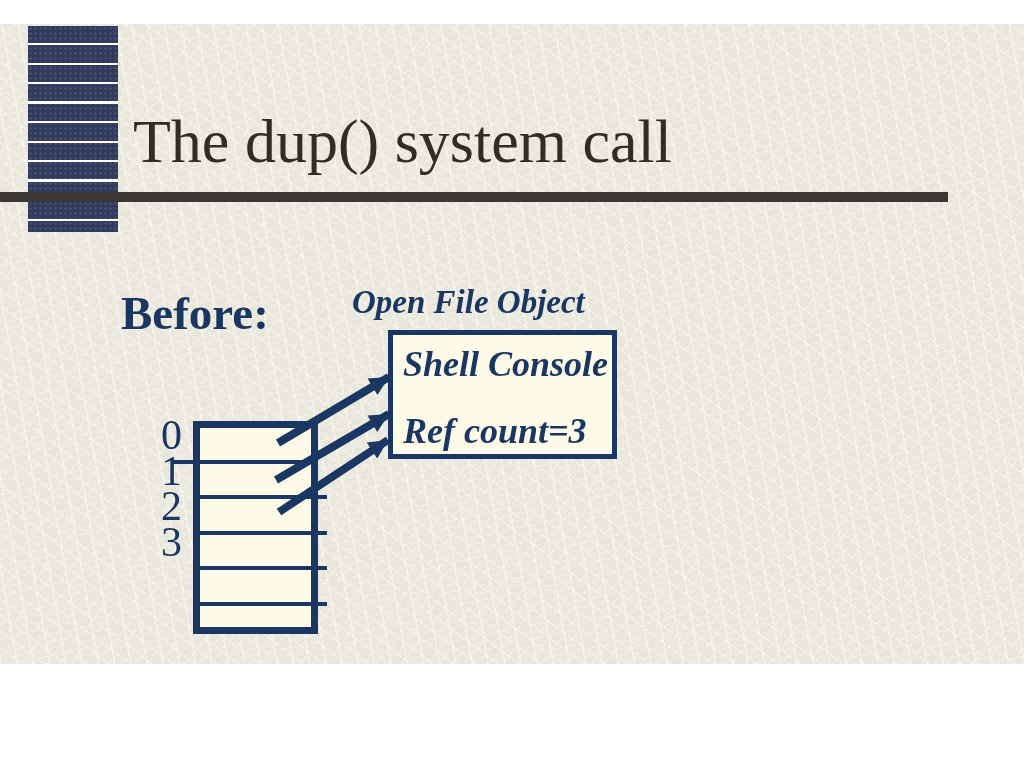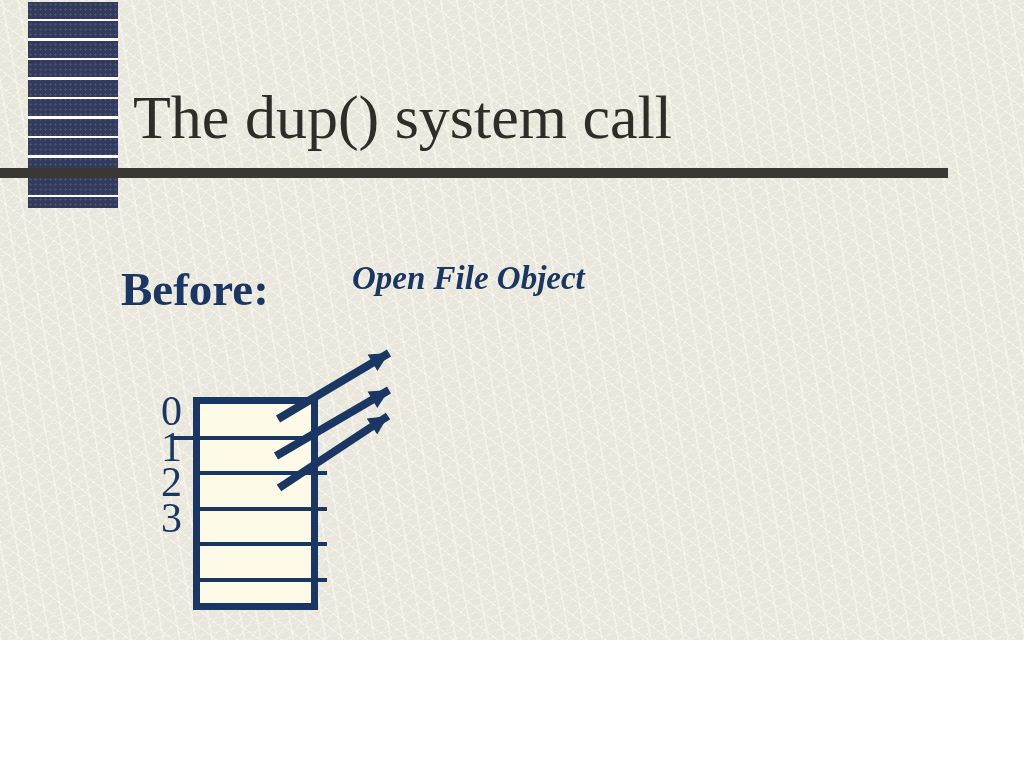--- a/index.html
+++ b/index.html
@@ -8,20 +8,21 @@
     font-family:"Liberation Serif","DejaVu Serif",serif;
   }
   #slide{
     position:relative;width:1024px;height:640px;overflow:hidden;
     background-color:var(--bg,#e9e7db);
     background-image:
       repeating-linear-gradient(37deg, rgba(255,255,255,.45) 0 1px, transparent 1px 13px),
       repeating-linear-gradient(-52deg, rgba(255,255,255,.32) 0 1px, transparent 1px 10px),
       repeating-linear-gradient(80deg, rgba(250,248,236,.55) 0 2px, transparent 2px 16px),
       repeating-linear-gradient(-12deg, rgba(255,255,255,.22) 0 1px, transparent 1px 7px);
+    margin-top: 24px;
   }
   .abs{position:absolute;}
 
   
   #stripe-bar{
     left:28px;top:2px;width:90px;height:206px;
     background-color:var(--stripe,#323a5e);
     background-image:
       repeating-linear-gradient(to bottom, transparent 0 17px, #ffffff 17px 19.5px),
       radial-gradient(rgba(255,255,255,.10) 1px, transparent 1.4px);
@@ -96,20 +97,24 @@
   <div id="stripe-bar" class="abs"></div>
 
   <div id="page-title" class="abs">The dup() system call</div>
 
   <div id="title-rule" class="abs"></div>
 
   <div id="object-caption" class="abs">Open File Object</div>
 
   <div id="before-label" class="abs">Before:</div>
 
+  <div id="open-file-object-box" class="abs">
+    <p id="object-line-0">Shell Console</p>
+    <p id="object-line-1">Ref count=3</p>
+  </div>
 
   <div id="fd-table" class="abs">
       <div class="fd-divider" style="top: 31.5px; left: -28px; width: 139px;"></div>
       <div class="fd-divider" style="top: 67px; left: 0px; width: 127px;"></div>
       <div class="fd-divider" style="top: 102.5px; left: 0px; width: 127px;"></div>
       <div class="fd-divider" style="top: 138px; left: 0px; width: 127px;"></div>
       <div class="fd-divider" style="top: 173.5px; left: 0px; width: 127px;"></div>
     </div>
 
   <div id="fd-labels" class="abs">

